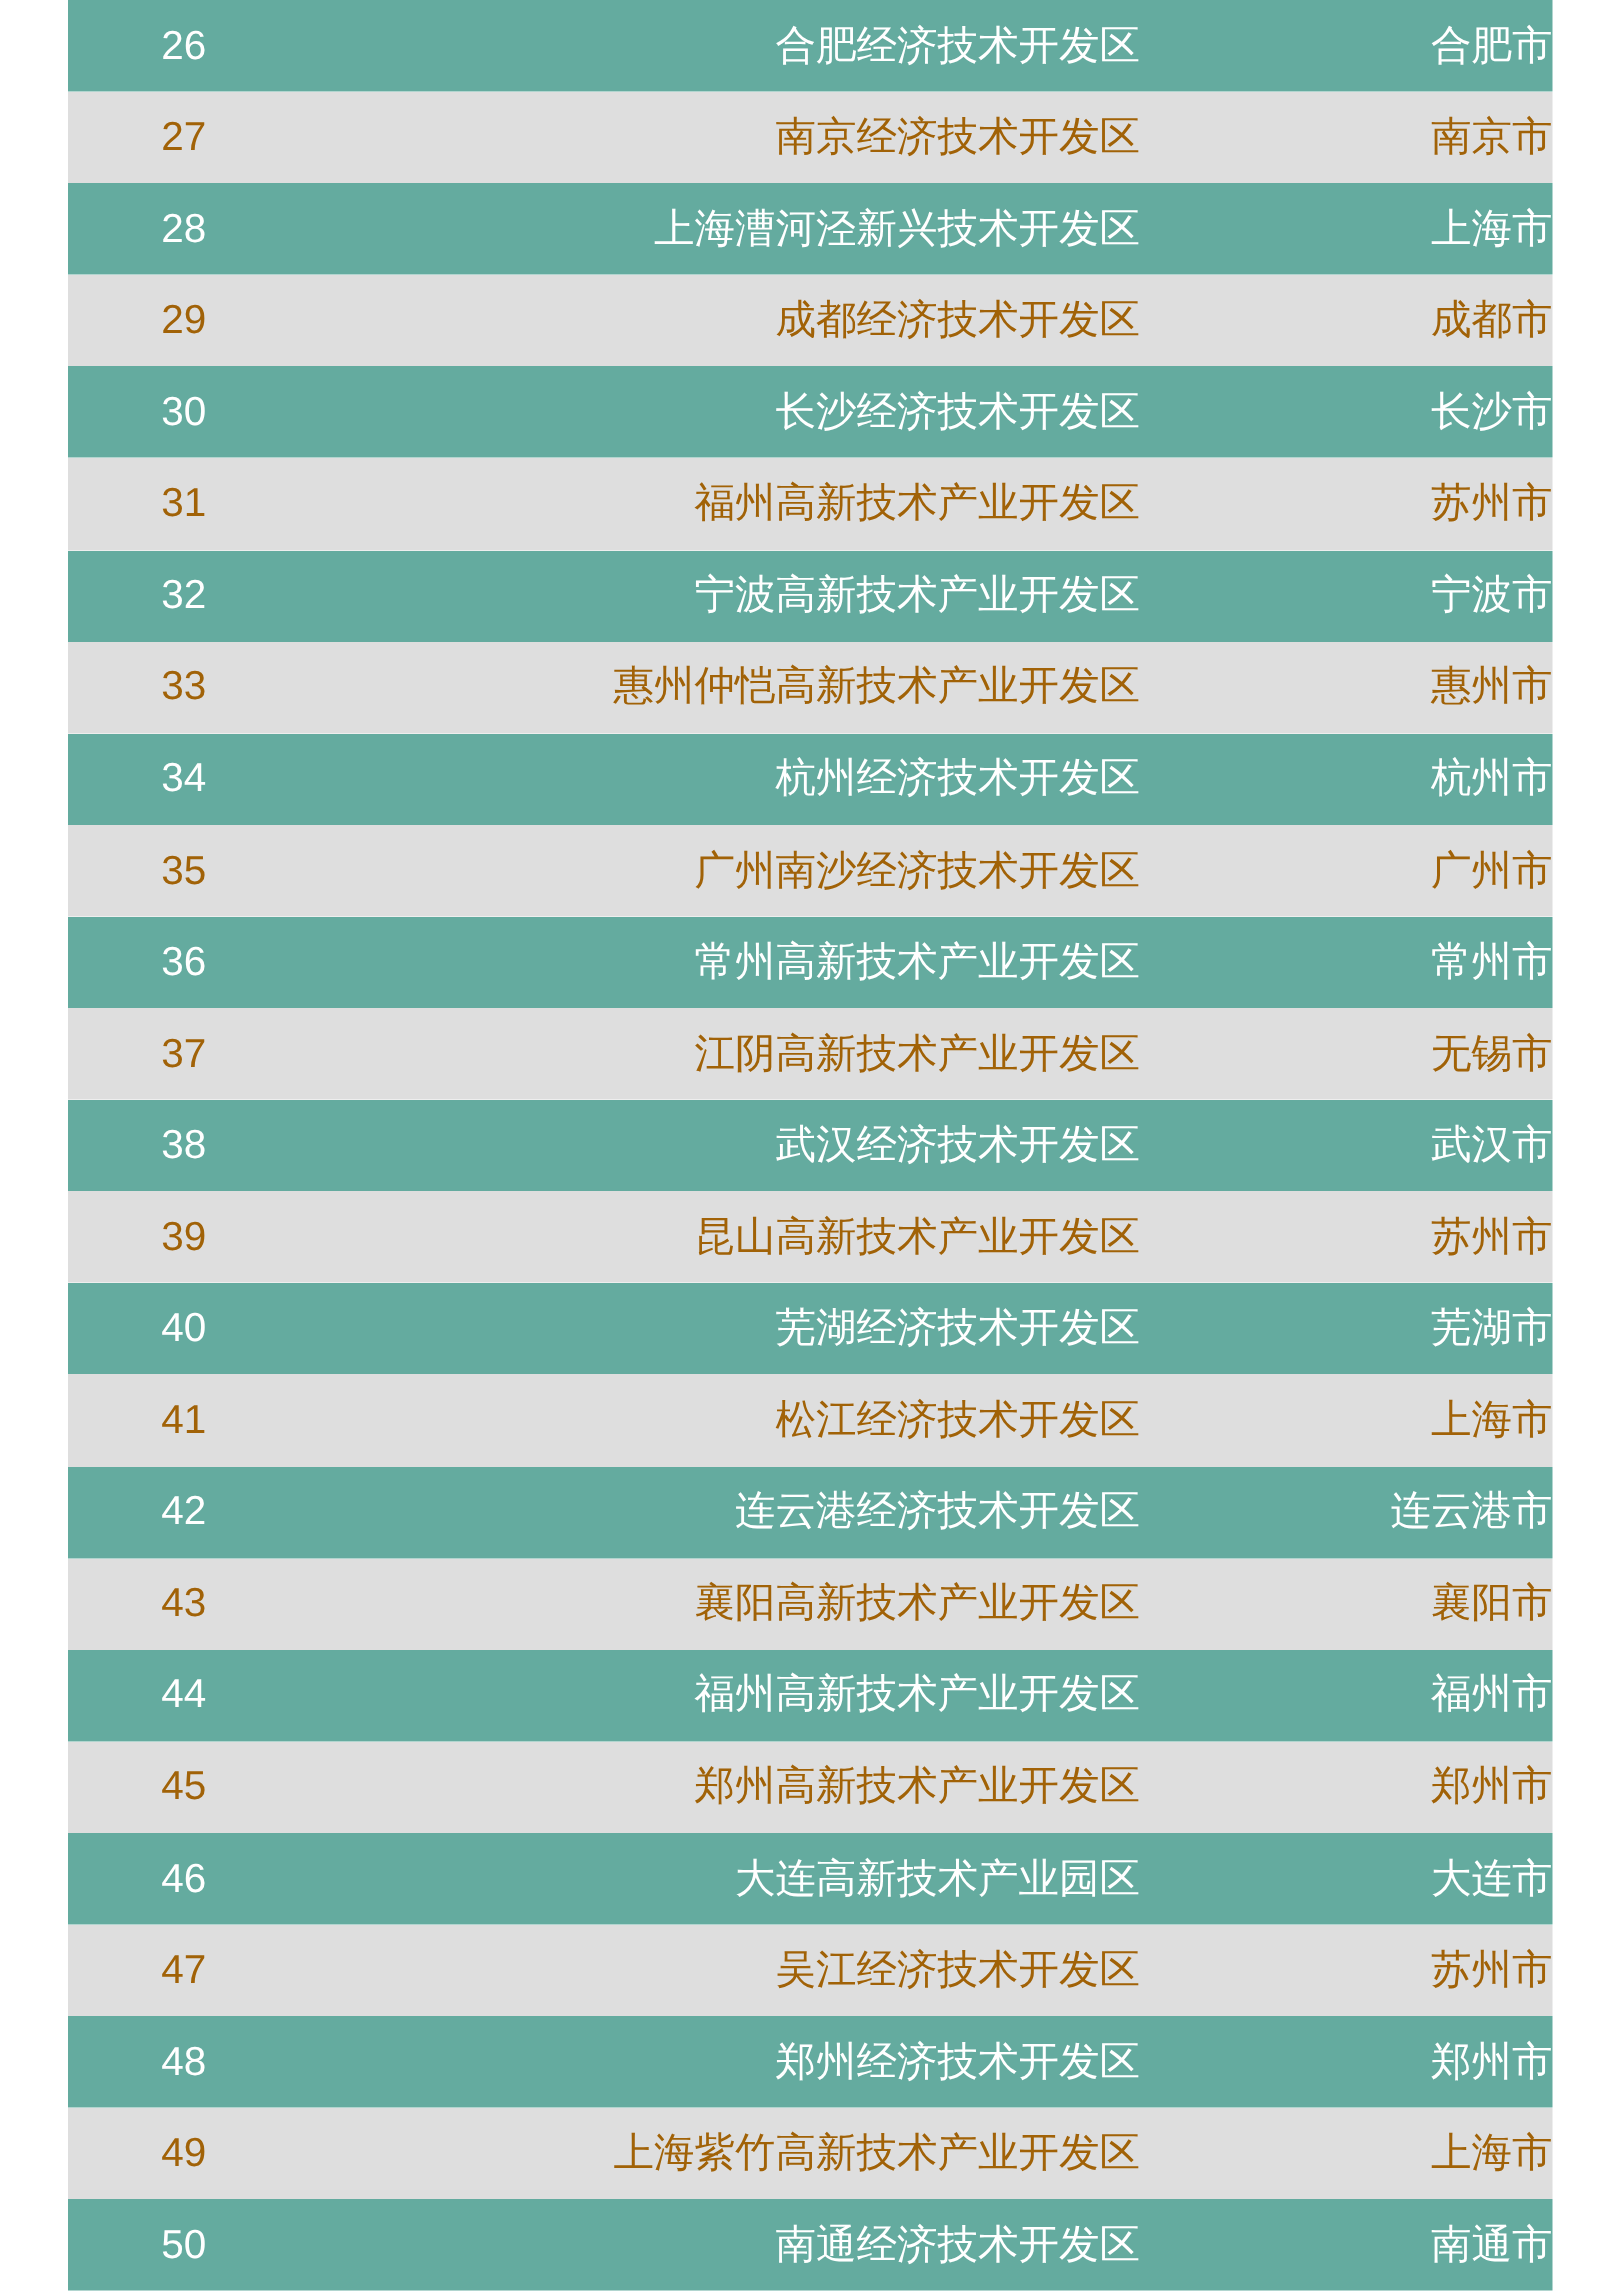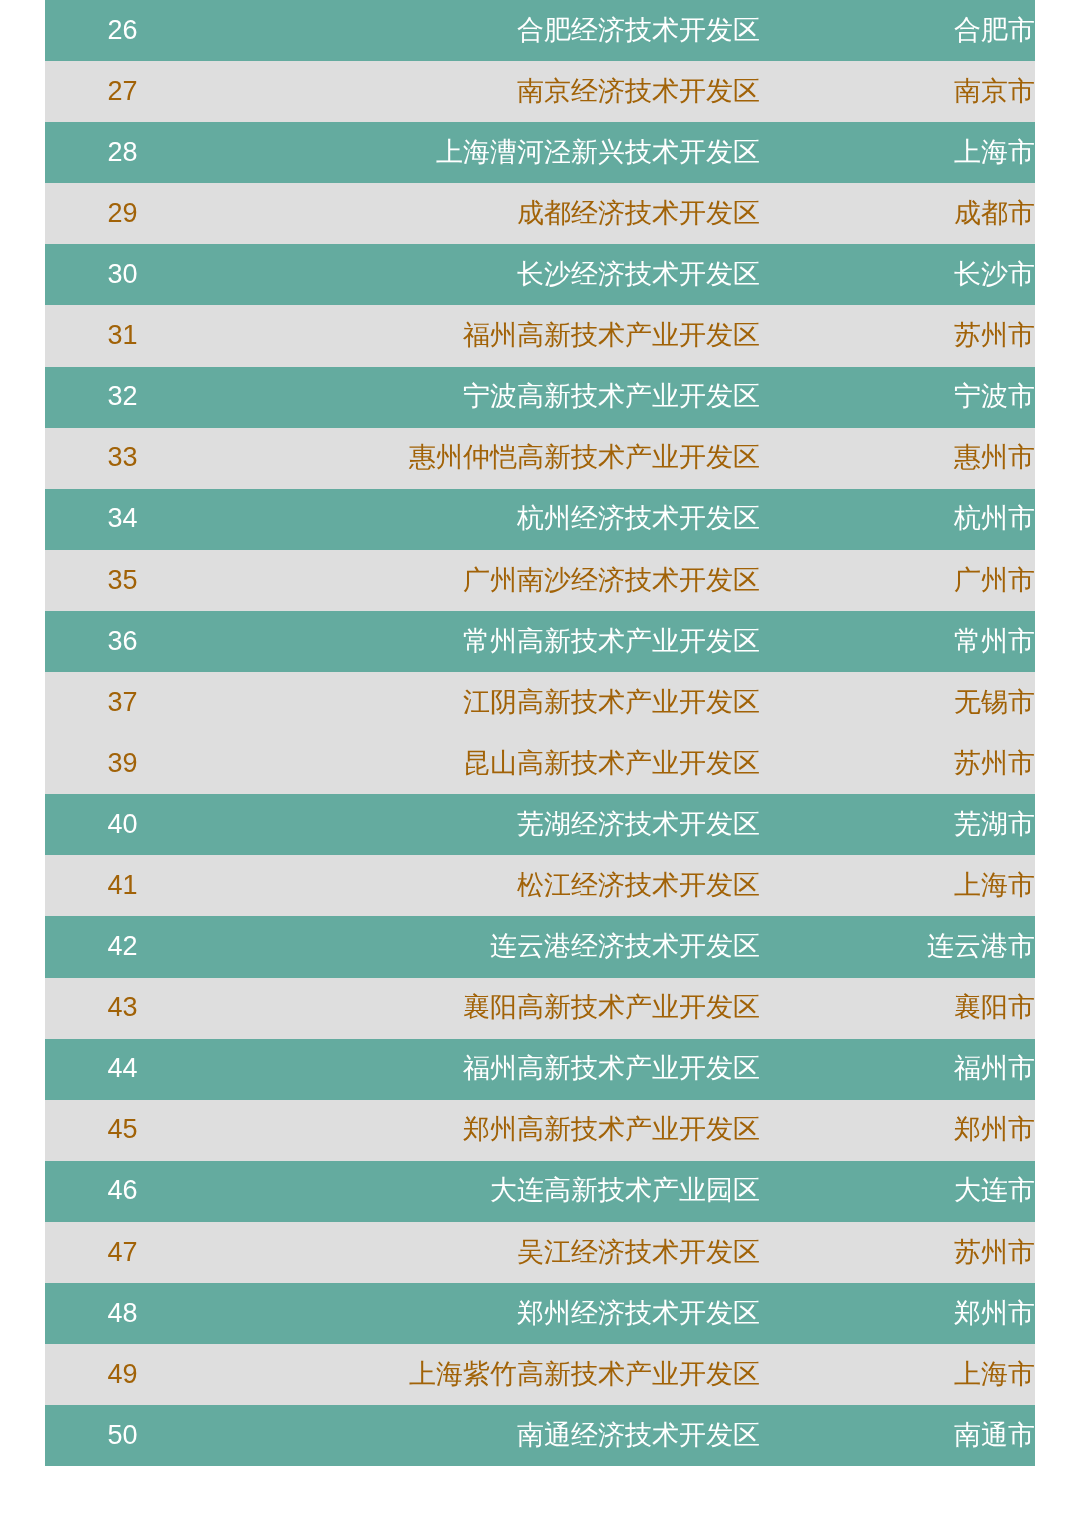--- a/index.html
+++ b/index.html
@@ -121,20 +121,25 @@
         <tr class="row-accent">
           <td class="col-rank">36</td>
           <td class="col-name">常州高新技术产业开发区</td>
           <td class="col-city">常州市</td>
         </tr>
         <tr class="row-plain">
           <td class="col-rank">37</td>
           <td class="col-name">江阴高新技术产业开发区</td>
           <td class="col-city">无锡市</td>
         </tr>
+        <tr class="row-accent">
+          <td class="col-rank">38</td>
+          <td class="col-name">武汉经济技术开发区</td>
+          <td class="col-city">武汉市</td>
+        </tr>
         <tr class="row-plain">
           <td class="col-rank">39</td>
           <td class="col-name">昆山高新技术产业开发区</td>
           <td class="col-city">苏州市</td>
         </tr>
         <tr class="row-accent">
           <td class="col-rank">40</td>
           <td class="col-name">芜湖经济技术开发区</td>
           <td class="col-city">芜湖市</td>
         </tr>

